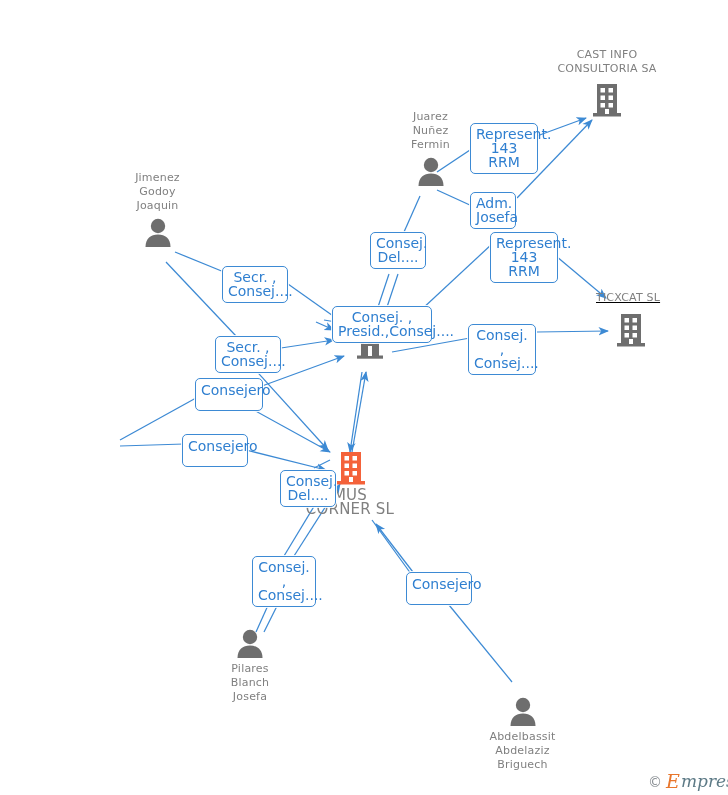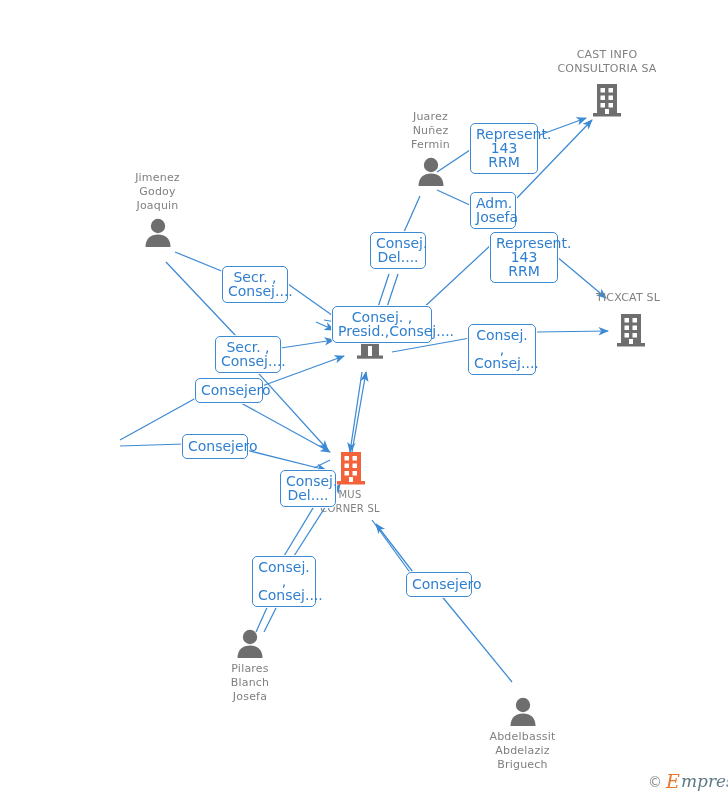--- a/index.html
+++ b/index.html
@@ -48,21 +48,21 @@
     color: #2f7fd0;
     font-size: 14px;
     line-height: 14px;
     text-align: center;
     padding: 3px 5px 4px 5px;
     white-space: pre-line;
     box-shadow: 0 0 0 1px rgba(255,255,255,0.9);
   }
   .edge-label.single {
     padding-top: 4px;
-    padding-bottom: 5px;
+    padding-bottom: 13px;
   }
   .watermark {
     position: absolute;
     display: flex;
     align-items: center;
     gap: 4px;
   }
   .wm-c {
     font-size: 14px;
     color: #8a8f94;
@@ -189,21 +189,21 @@
   <div class="node" style="left:110px; top:171px; width:95px;">
     <div class="node-label" style="margin-bottom:4px;">Jimenez
 Godoy
 Joaquin</div>
     <svg class="person-icon" width="28" height="30" viewBox="0 0 28 30">
       <circle cx="14" cy="9" r="7.2" fill="#6e6e6e"></circle>
       <path d="M1.5,30 C1.5,21.5 6.8,17.5 14,17.5 C21.2,17.5 26.5,21.5 26.5,30 Z" fill="#6e6e6e"></path>
     </svg>
   </div>
 
-  <div class="node" style="left:588px; top:291px; width:92px;">
+  <div class="node" style="left:588px; top:291px; width:92px;text-decoration:underline;">
     <div class="node-label" style="margin-bottom:7px; text-align:left; padding-left:8px;">TICXCAT SL</div>
     <svg class="company-icon" width="30" height="36" viewBox="0 0 30 36" style="margin-left:28px;">
       <rect x="5" y="2" width="20" height="30" fill="#6e6e6e"></rect>
       <rect x="1" y="31" width="28" height="3.5" fill="#6e6e6e"></rect>
       <rect x="8.5" y="6" width="4.5" height="4.5" fill="#ffffff"></rect>
       <rect x="16.5" y="6" width="4.5" height="4.5" fill="#ffffff"></rect>
       <rect x="8.5" y="13.5" width="4.5" height="4.5" fill="#ffffff"></rect>
       <rect x="16.5" y="13.5" width="4.5" height="4.5" fill="#ffffff"></rect>
       <rect x="8.5" y="21" width="4.5" height="4.5" fill="#ffffff"></rect>
       <rect x="16.5" y="21" width="4.5" height="4.5" fill="#ffffff"></rect>
@@ -227,21 +227,21 @@
       <rect x="5" y="2" width="20" height="30" fill="#f4623a"></rect>
       <rect x="1" y="31" width="28" height="3.5" fill="#f4623a"></rect>
       <rect x="8.5" y="6" width="4.5" height="4.5" fill="#ffffff"></rect>
       <rect x="16.5" y="6" width="4.5" height="4.5" fill="#ffffff"></rect>
       <rect x="8.5" y="13.5" width="4.5" height="4.5" fill="#ffffff"></rect>
       <rect x="16.5" y="13.5" width="4.5" height="4.5" fill="#ffffff"></rect>
       <rect x="8.5" y="21" width="4.5" height="4.5" fill="#ffffff"></rect>
       <rect x="16.5" y="21" width="4.5" height="4.5" fill="#ffffff"></rect>
       <rect x="13" y="27" width="4" height="5" fill="#ffffff"></rect>
     </svg>
-    <div class="node-label" style="font-size:10px;">MUS
+    <div class="node-label" style="font-size:15px;">MUS
 CORNER SL</div>
   </div>
 
   <div class="node" style="left:205px; top:628px; width:90px;">
     <svg class="person-icon" width="28" height="30" viewBox="0 0 28 30" style="margin-bottom:4px;">
       <circle cx="14" cy="9" r="7.2" fill="#6e6e6e"></circle>
       <path d="M1.5,30 C1.5,21.5 6.8,17.5 14,17.5 C21.2,17.5 26.5,21.5 26.5,30 Z" fill="#6e6e6e"></path>
     </svg>
     <div class="node-label">Pilares
 Blanch

